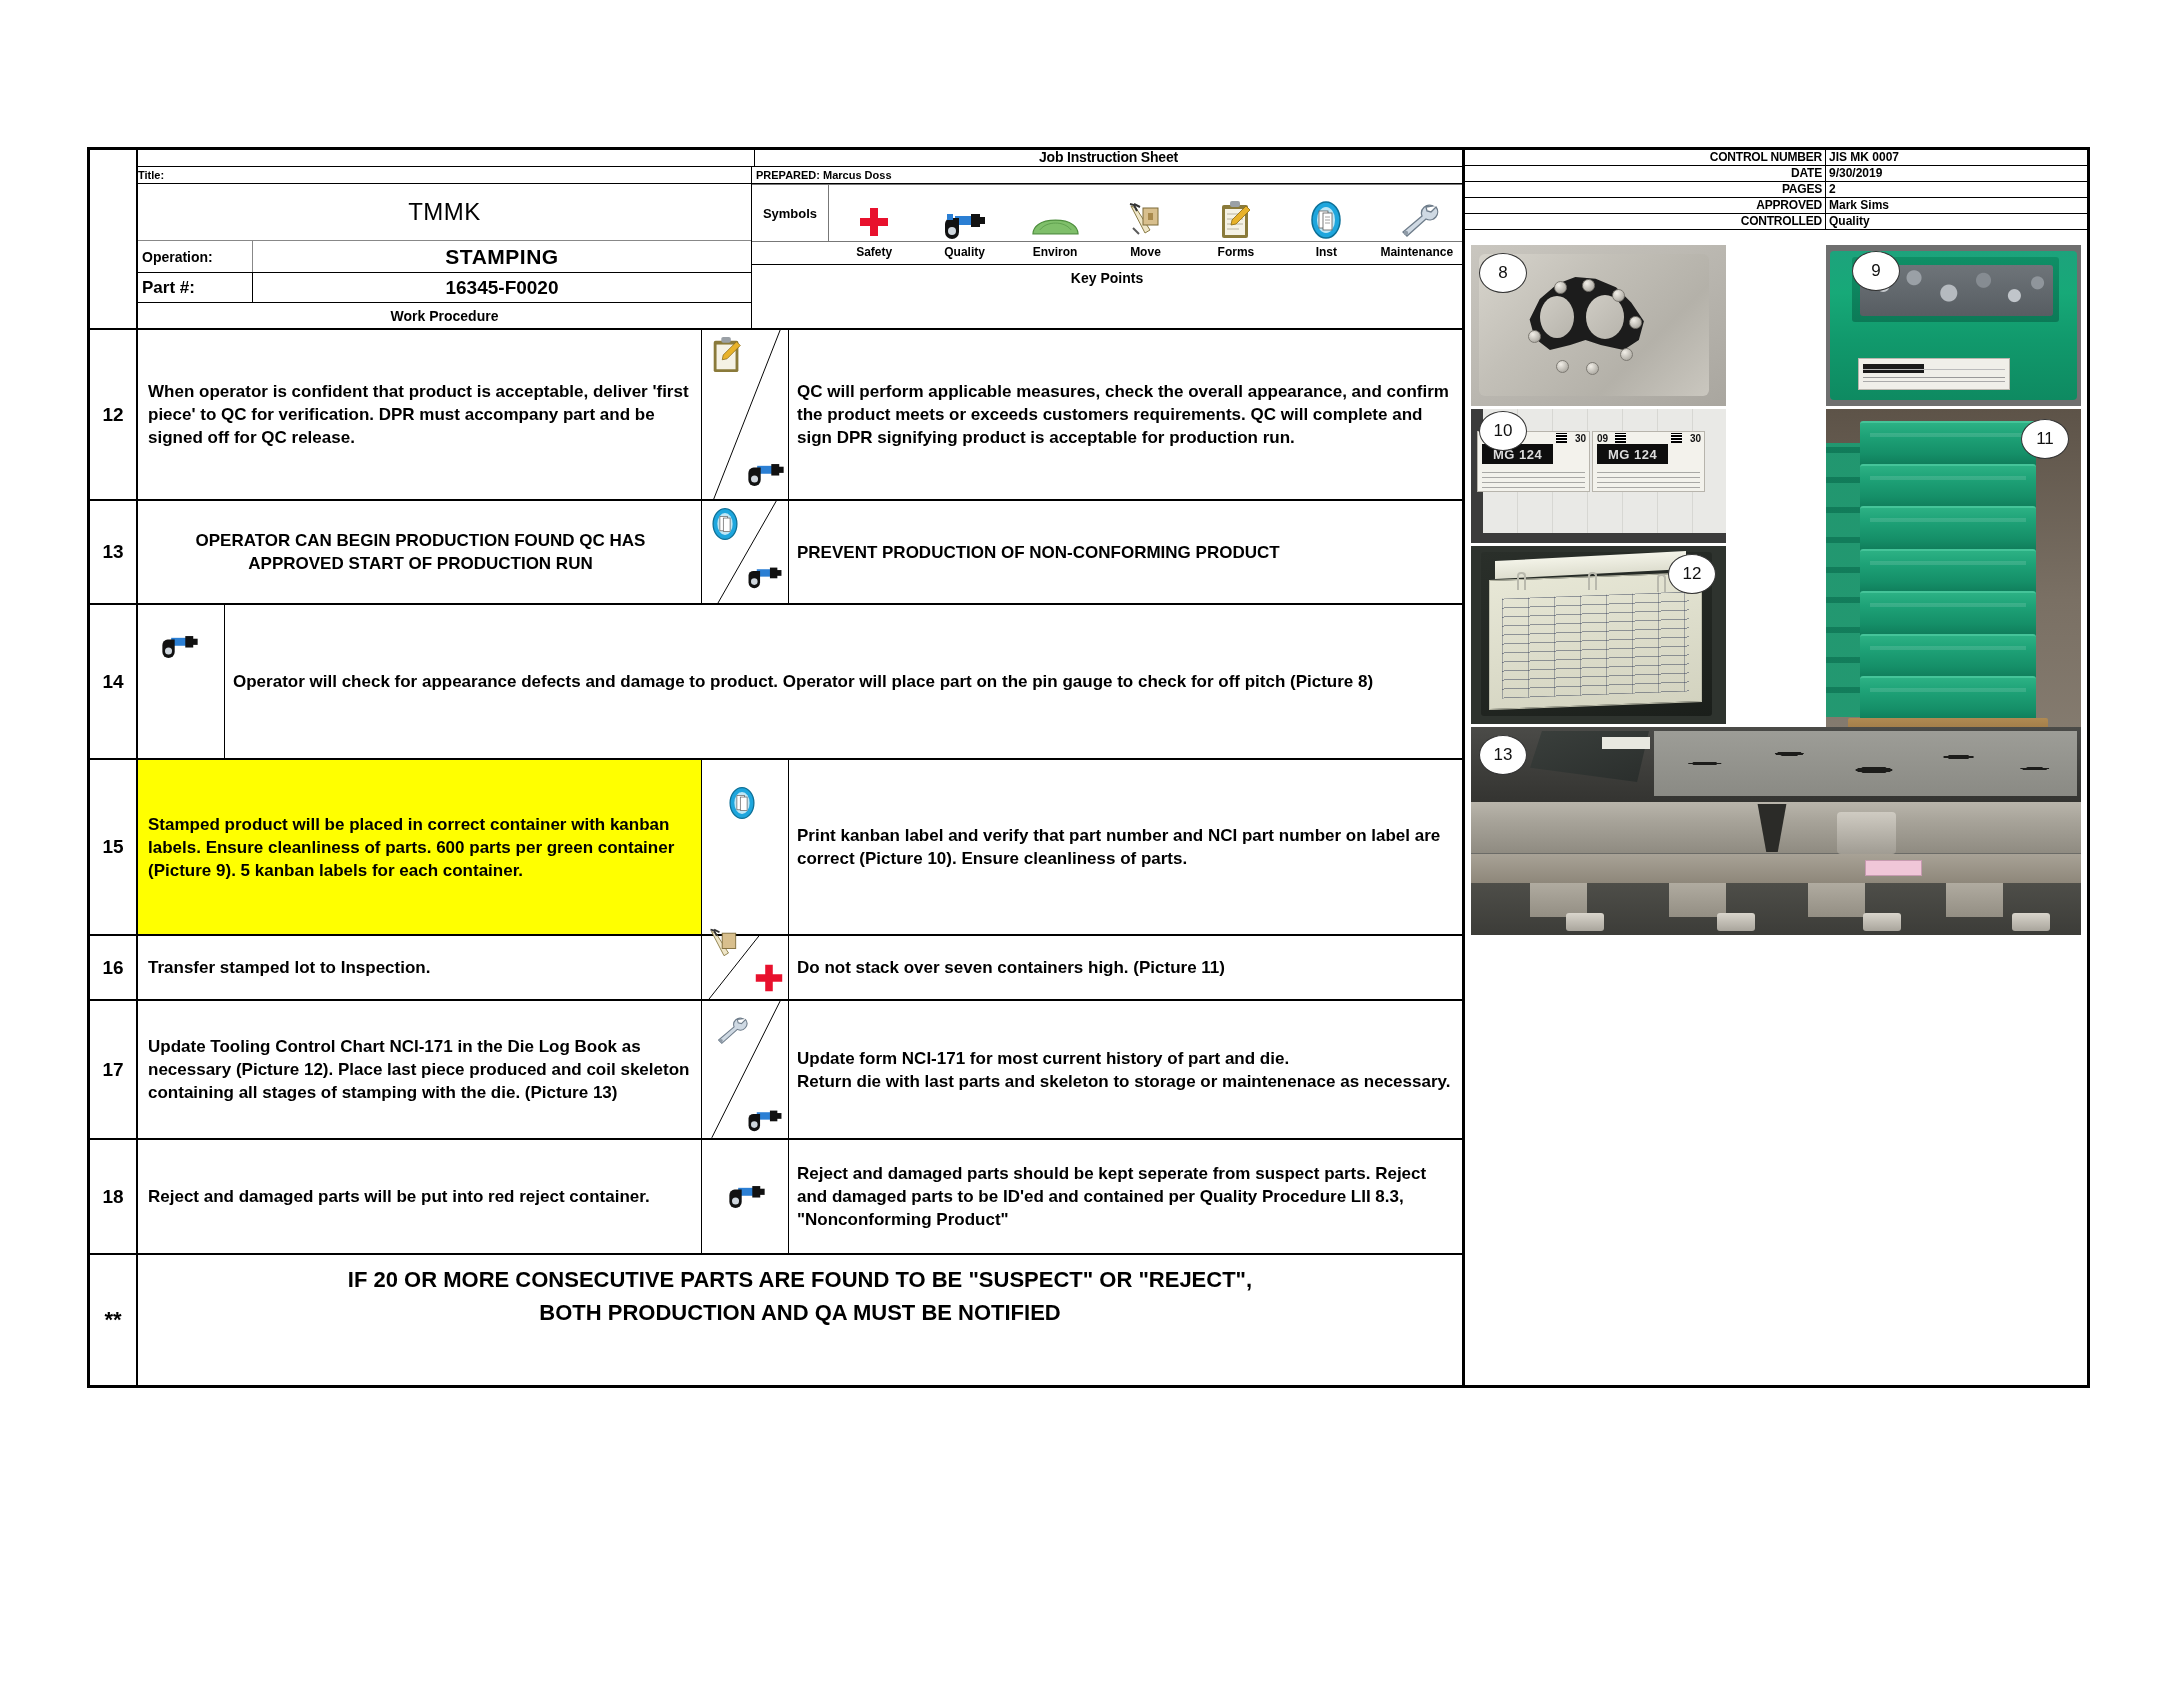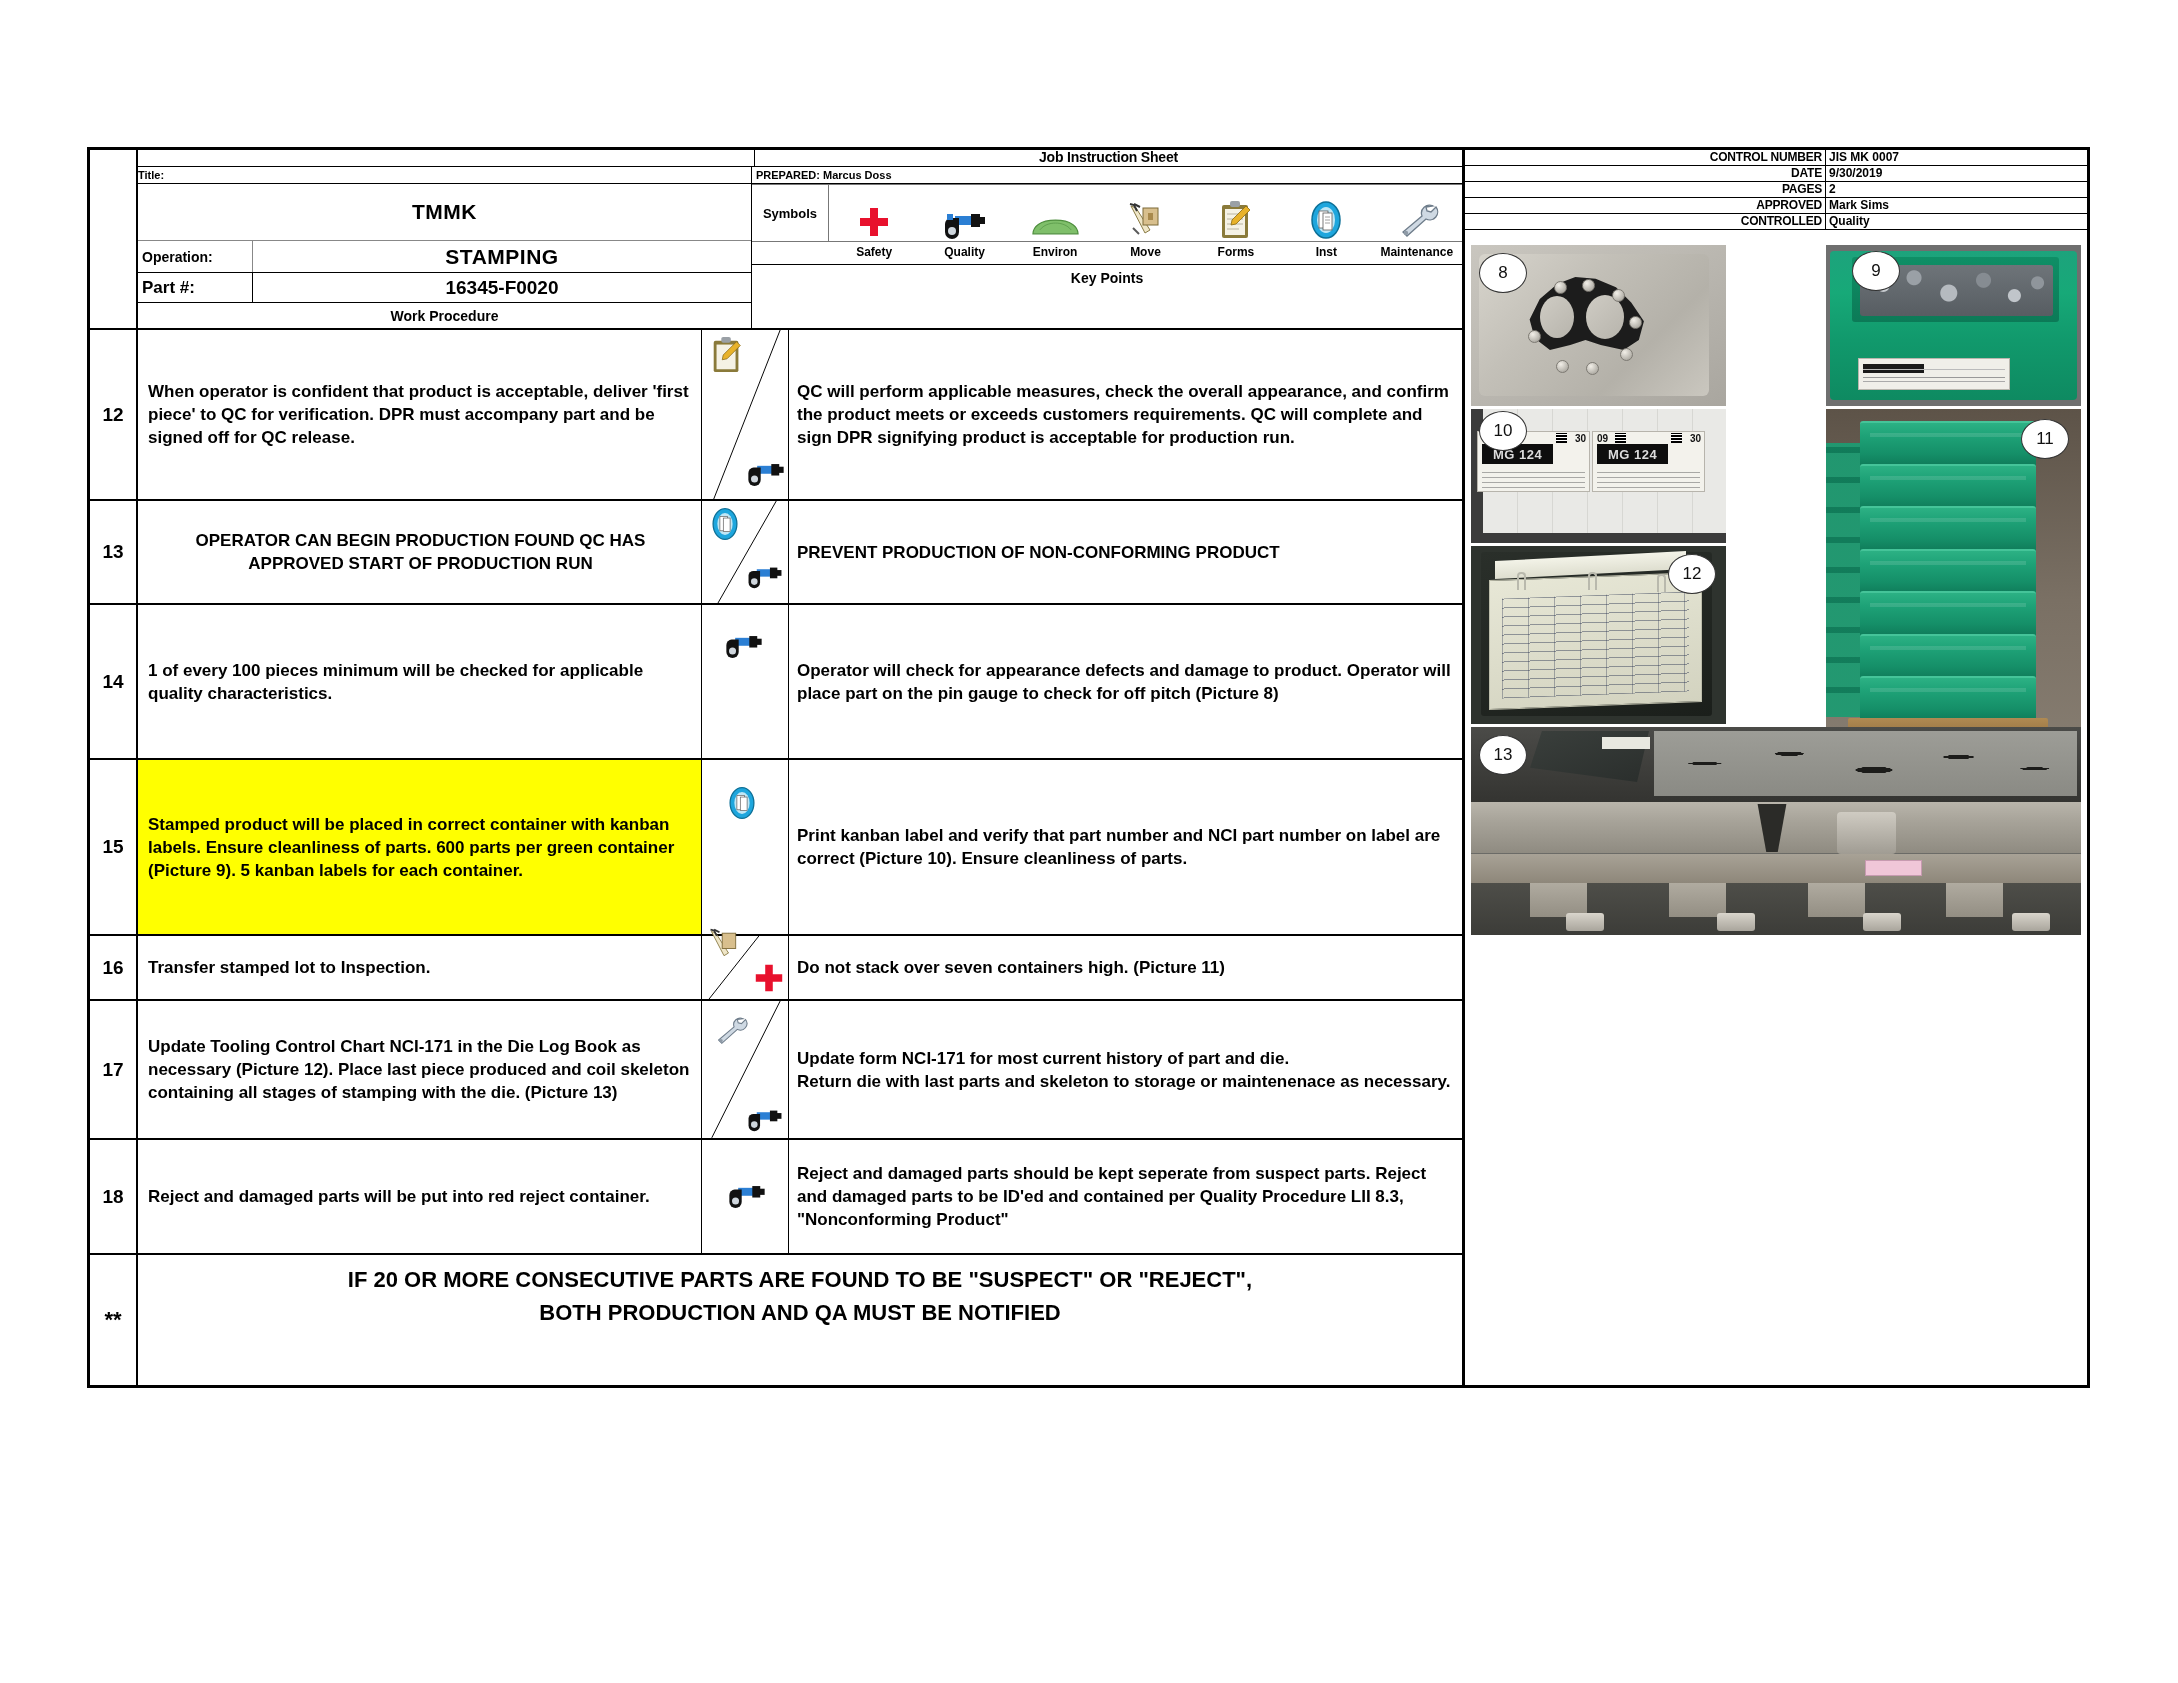--- a/index.html
+++ b/index.html
@@ -105,22 +105,22 @@
     padding-left: 0;
     line-height: 16px;
   }
   .tmmk-cell {
     height: 57px;
     box-sizing: border-box;
     border-bottom: 1.5px solid #888;
     display: flex;
     align-items: center;
     justify-content: center;
-    font-size: 21px;
-    font-weight: bold;
+    font-size: 24px;
+    font-weight: normal;
     letter-spacing: 0.5px;
   }
   .op-row {
     height: 32px;
     box-sizing: border-box;
     border-bottom: 1.5px solid #000;
     display: flex;
   }
   .op-label {
     width: 115px;
@@ -845,21 +845,20 @@
                 <path d="M8 12h8v14a7 7 0 0 1-14 0v-8a6 6 0 0 1 6-6z" fill="#111"></path>
                 <circle cx="9" cy="25" r="4" fill="#cfd6dd"></circle>
               </svg>
             </span>
           </div>
           <div class="c-key">PREVENT PRODUCTION OF NON-CONFORMING PRODUCT</div>
         </div>
 
         <div class="prow" style="height:155px">
           <div class="c-num">14</div>
-          <div class="c-proc">1 of every 100 pieces minimum will be checked for applicable quality characteristics.</div>
           <div class="c-sym">
             <span style="position:absolute;left:22px;top:24px;">
               <svg width="40" height="30" viewBox="0 0 44 34">
                 <rect x="12" y="10" width="18" height="9" fill="#2b7fd4"></rect>
                 <rect x="28" y="8" width="9" height="13" fill="#111"></rect>
                 <rect x="36" y="11" width="6" height="7" fill="#111"></rect>
                 <path d="M8 12h8v14a7 7 0 0 1-14 0v-8a6 6 0 0 1 6-6z" fill="#111"></path>
                 <circle cx="9" cy="25" r="4" fill="#cfd6dd"></circle>
               </svg>
             </span>

